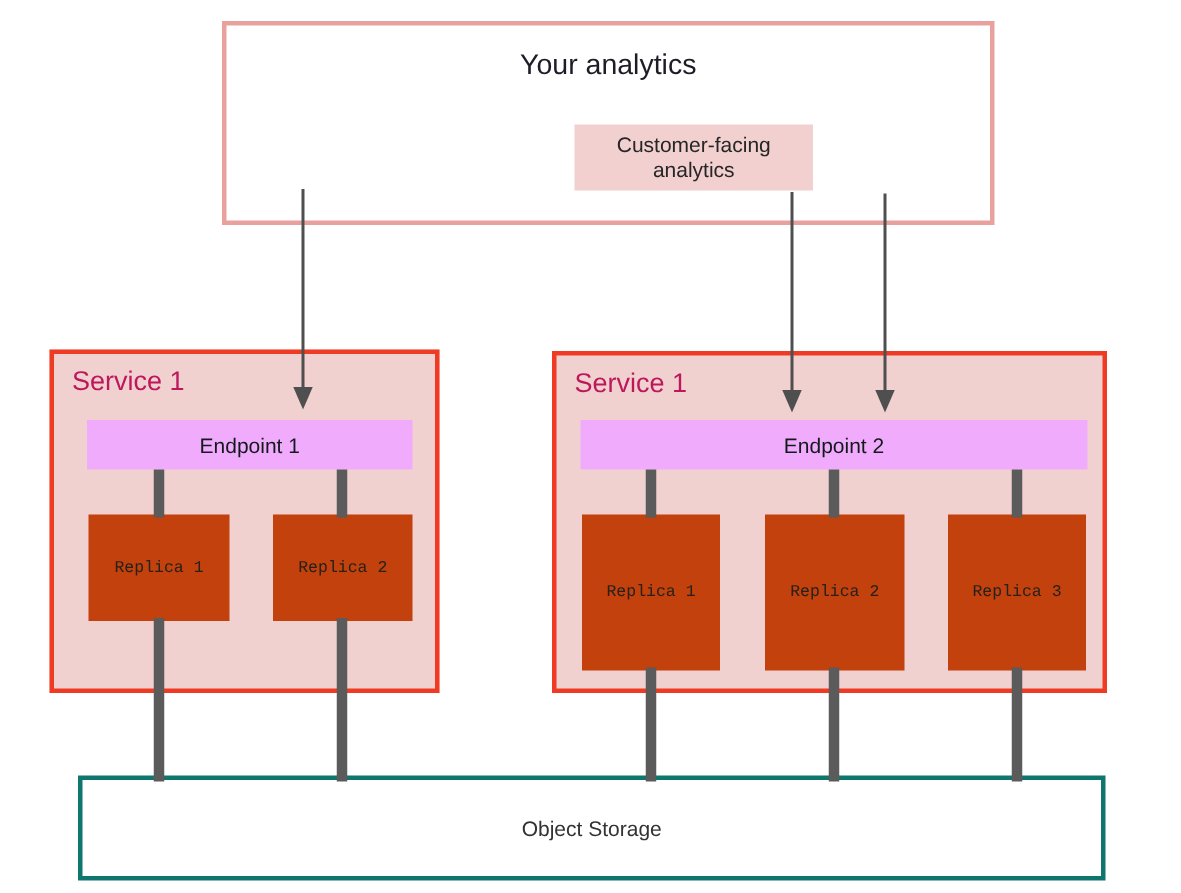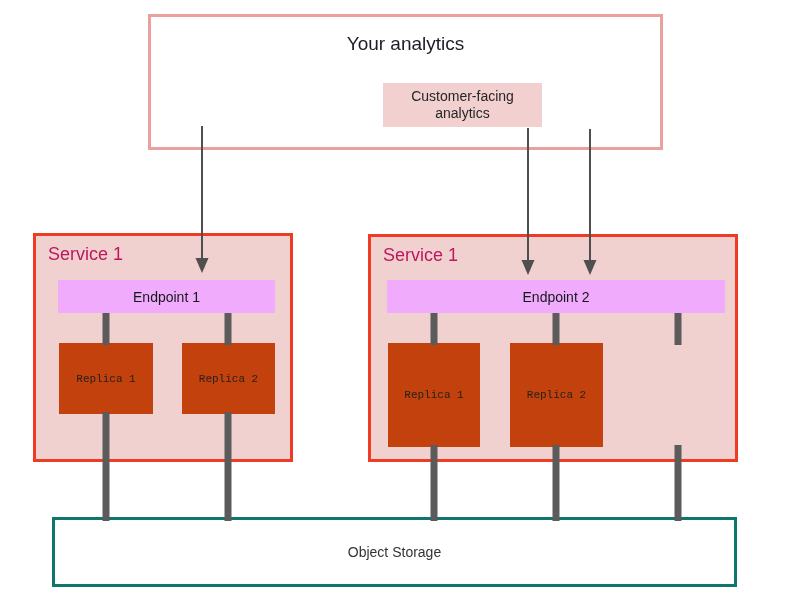--- a/index.html
+++ b/index.html
@@ -79,20 +79,21 @@
   <div class="abs service-title service1-title">Service 1</div>
   <div class="abs endpoint endpoint1">Endpoint 1</div>
   <div class="abs replica s1r1">Replica 1</div>
   <div class="abs replica s1r2">Replica 2</div>
 
   <div class="abs service-box service2"></div>
   <div class="abs service-title service2-title">Service 1</div>
   <div class="abs endpoint endpoint2">Endpoint 2</div>
   <div class="abs replica s2r1">Replica 1</div>
   <div class="abs replica s2r2">Replica 2</div>
+  <div class="abs replica s2r3">Replica 3</div>
 
   <div class="abs storage-box">Object Storage</div>
 
   <svg class="overlay" width="787" height="595" viewBox="0 0 787 595">
 
     <line x1="106" y1="313" x2="106" y2="345" stroke="#5b5b5b" stroke-width="7"></line>
     <line x1="228" y1="313" x2="228" y2="345" stroke="#5b5b5b" stroke-width="7"></line>
 
     <line x1="106" y1="412" x2="106" y2="521" stroke="#5b5b5b" stroke-width="7"></line>
     <line x1="228" y1="412" x2="228" y2="521" stroke="#5b5b5b" stroke-width="7"></line>

